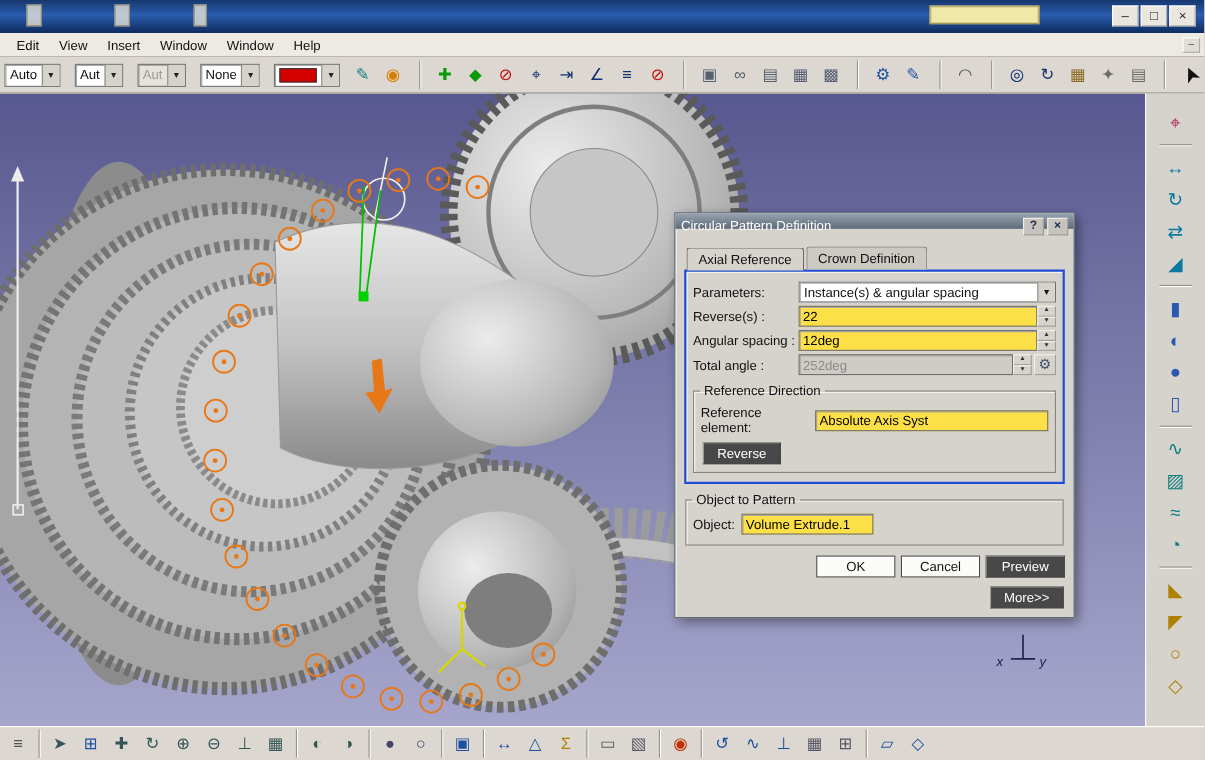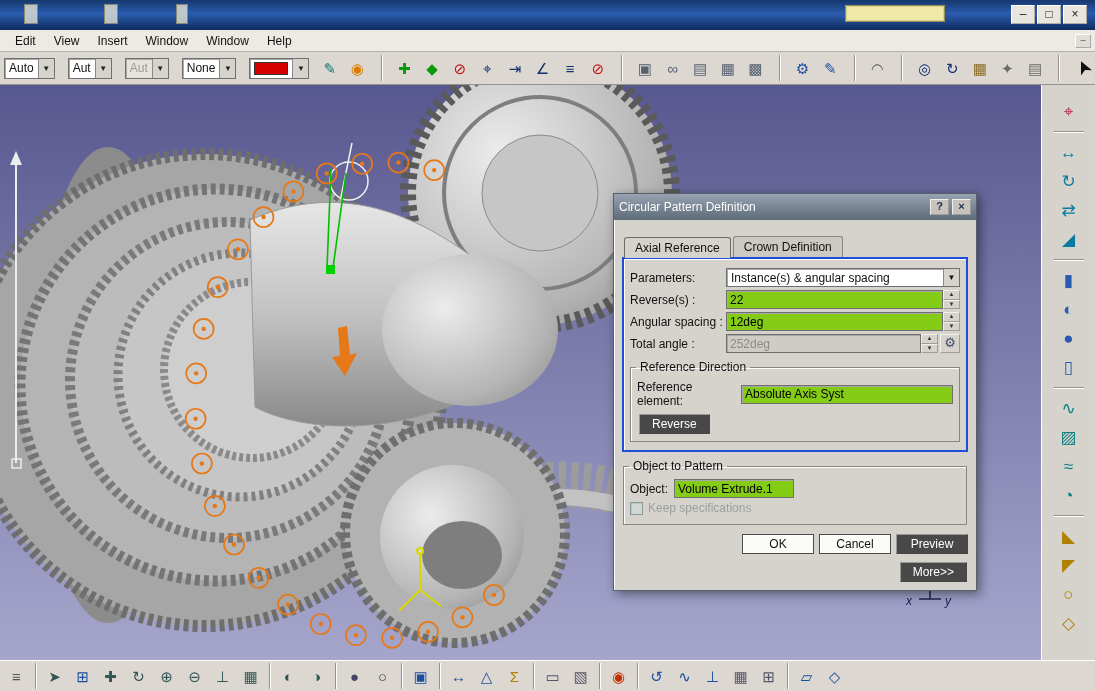--- a/index.html
+++ b/index.html
@@ -43,34 +43,34 @@
     padding-top:14px;gap:5px;overflow:hidden}
   #right-toolbar .ticon{font-size:17px;height:24px}
   .vsep{width:30px;height:1px;background:#97938b;box-shadow:0 1px 0 #fff;margin:3px 0}
 
   #toolbar-bottom{position:absolute;top:660px;left:0;right:0;height:31px;background:#dcd8d1;
     border-top:1px solid #fff;display:flex;align-items:center;padding:0 4px;gap:3px;overflow:hidden}
 
   
   #dialog{position:absolute;left:613px;top:108px;width:364px;background:#d6d3cd;
     border:1px solid #55606a;box-shadow:1px 1px 0 #fff inset,3px 3px 10px rgba(0,0,0,.45);font-size:12px}
-  #dlg-title{height:26px;display:flex;align-items:center;padding:4px 5px;color:#fff;
+  #dlg-title{height:14px;display:flex;padding:4px 5px;color:#fff;
     background:linear-gradient(180deg,#97a3b0,#5d6a77);}
   #dlg-title .t{flex:1;font-size:12px}
   .dlg-tbtn{width:19px;height:16px;margin-left:3px;background:#c6c3bc;border:1px outset #f2f0ea;
     font-size:11px;line-height:13px;text-align:center;color:#203050;font-weight:bold;cursor:default}
   #dlg-body{padding:6px 8px 8px 8px}
   .tabs{display:flex;margin-top:10px;padding-left:2px}
   .tab{padding:3px 10px;border:1px solid #8a867e;border-bottom:none;background:#cdcac3;
     border-radius:3px 3px 0 0;margin-right:2px;cursor:default}
   .tab.active{background:#d6d3cd;position:relative;top:1px;border-color:#6f6b63}
   .tabframe{border:2px solid #1d4ed8;box-shadow:1px 1px 0 #fff inset;padding:6px 5px 8px 5px;background:#d6d3cd}
   .drow{display:flex;align-items:center;margin:3px 1px}
   .dlabel{width:96px;flex:none}
-  .inp{height:19px;border:1px solid #6f6f6f;box-shadow:inset 1px 1px 0 #a8a8a8;background:#84cc16;
+  .inp{height:19px;border:1px solid #6f6f6f;box-shadow:inset 1px 1px 0 #a8a8a8;background:#fde047;
     padding:0 3px;font-size:12px;font-family:"Liberation Sans",sans-serif;flex:1;min-width:0}
   .inp.disabled{background:#cfccc5;color:#8b8b8b}
   .ddl{flex:1;display:flex;align-items:center;height:19px;background:#fff;border:1px solid #6f6f6f;
     box-shadow:inset 1px 1px 0 #a8a8a8;cursor:default}
   .ddl .v{flex:1;padding:0 4px;white-space:nowrap;overflow:hidden}
   .ddl .a{width:16px;align-self:stretch;background:#d6d3cd;border-left:1px solid #8a8a8a;font-size:8px;
     display:flex;align-items:center;justify-content:center}
   .spin{display:flex;flex-direction:column;width:17px;height:19px;flex:none}
   .spin .sb{flex:1;font-size:6px;line-height:7px;background:#d6d3cd;border:1px outset #f2f0ea;
     text-align:center;color:#333;padding:0;cursor:default}
@@ -370,24 +370,20 @@
             <button class="btn-dark" style="margin:3px 0 1px 3px">Reverse</button>
           </fieldset>
         </div>
 
         <fieldset>
           <legend>Object to Pattern</legend>
           <div class="drow">
             <span class="dlabel" style="width:44px">Object:</span>
             <input class="inp" style="flex: 0 1 120px;" value="Volume Extrude.1">
           </div>
-          <div class="drow">
-            <span class="cb"></span>
-            <span class="dim">Keep specifications</span>
-          </div>
         </fieldset>
 
         <div id="btn-row">
           <button class="btn-light">OK</button>
           <button class="btn-light">Cancel</button>
           <button class="btn-dark" style="width:72px;padding:2px 0">Preview</button>
         </div>
 
         <div id="more-row">
           <button class="btn-dark">More&gt;&gt;</button>

